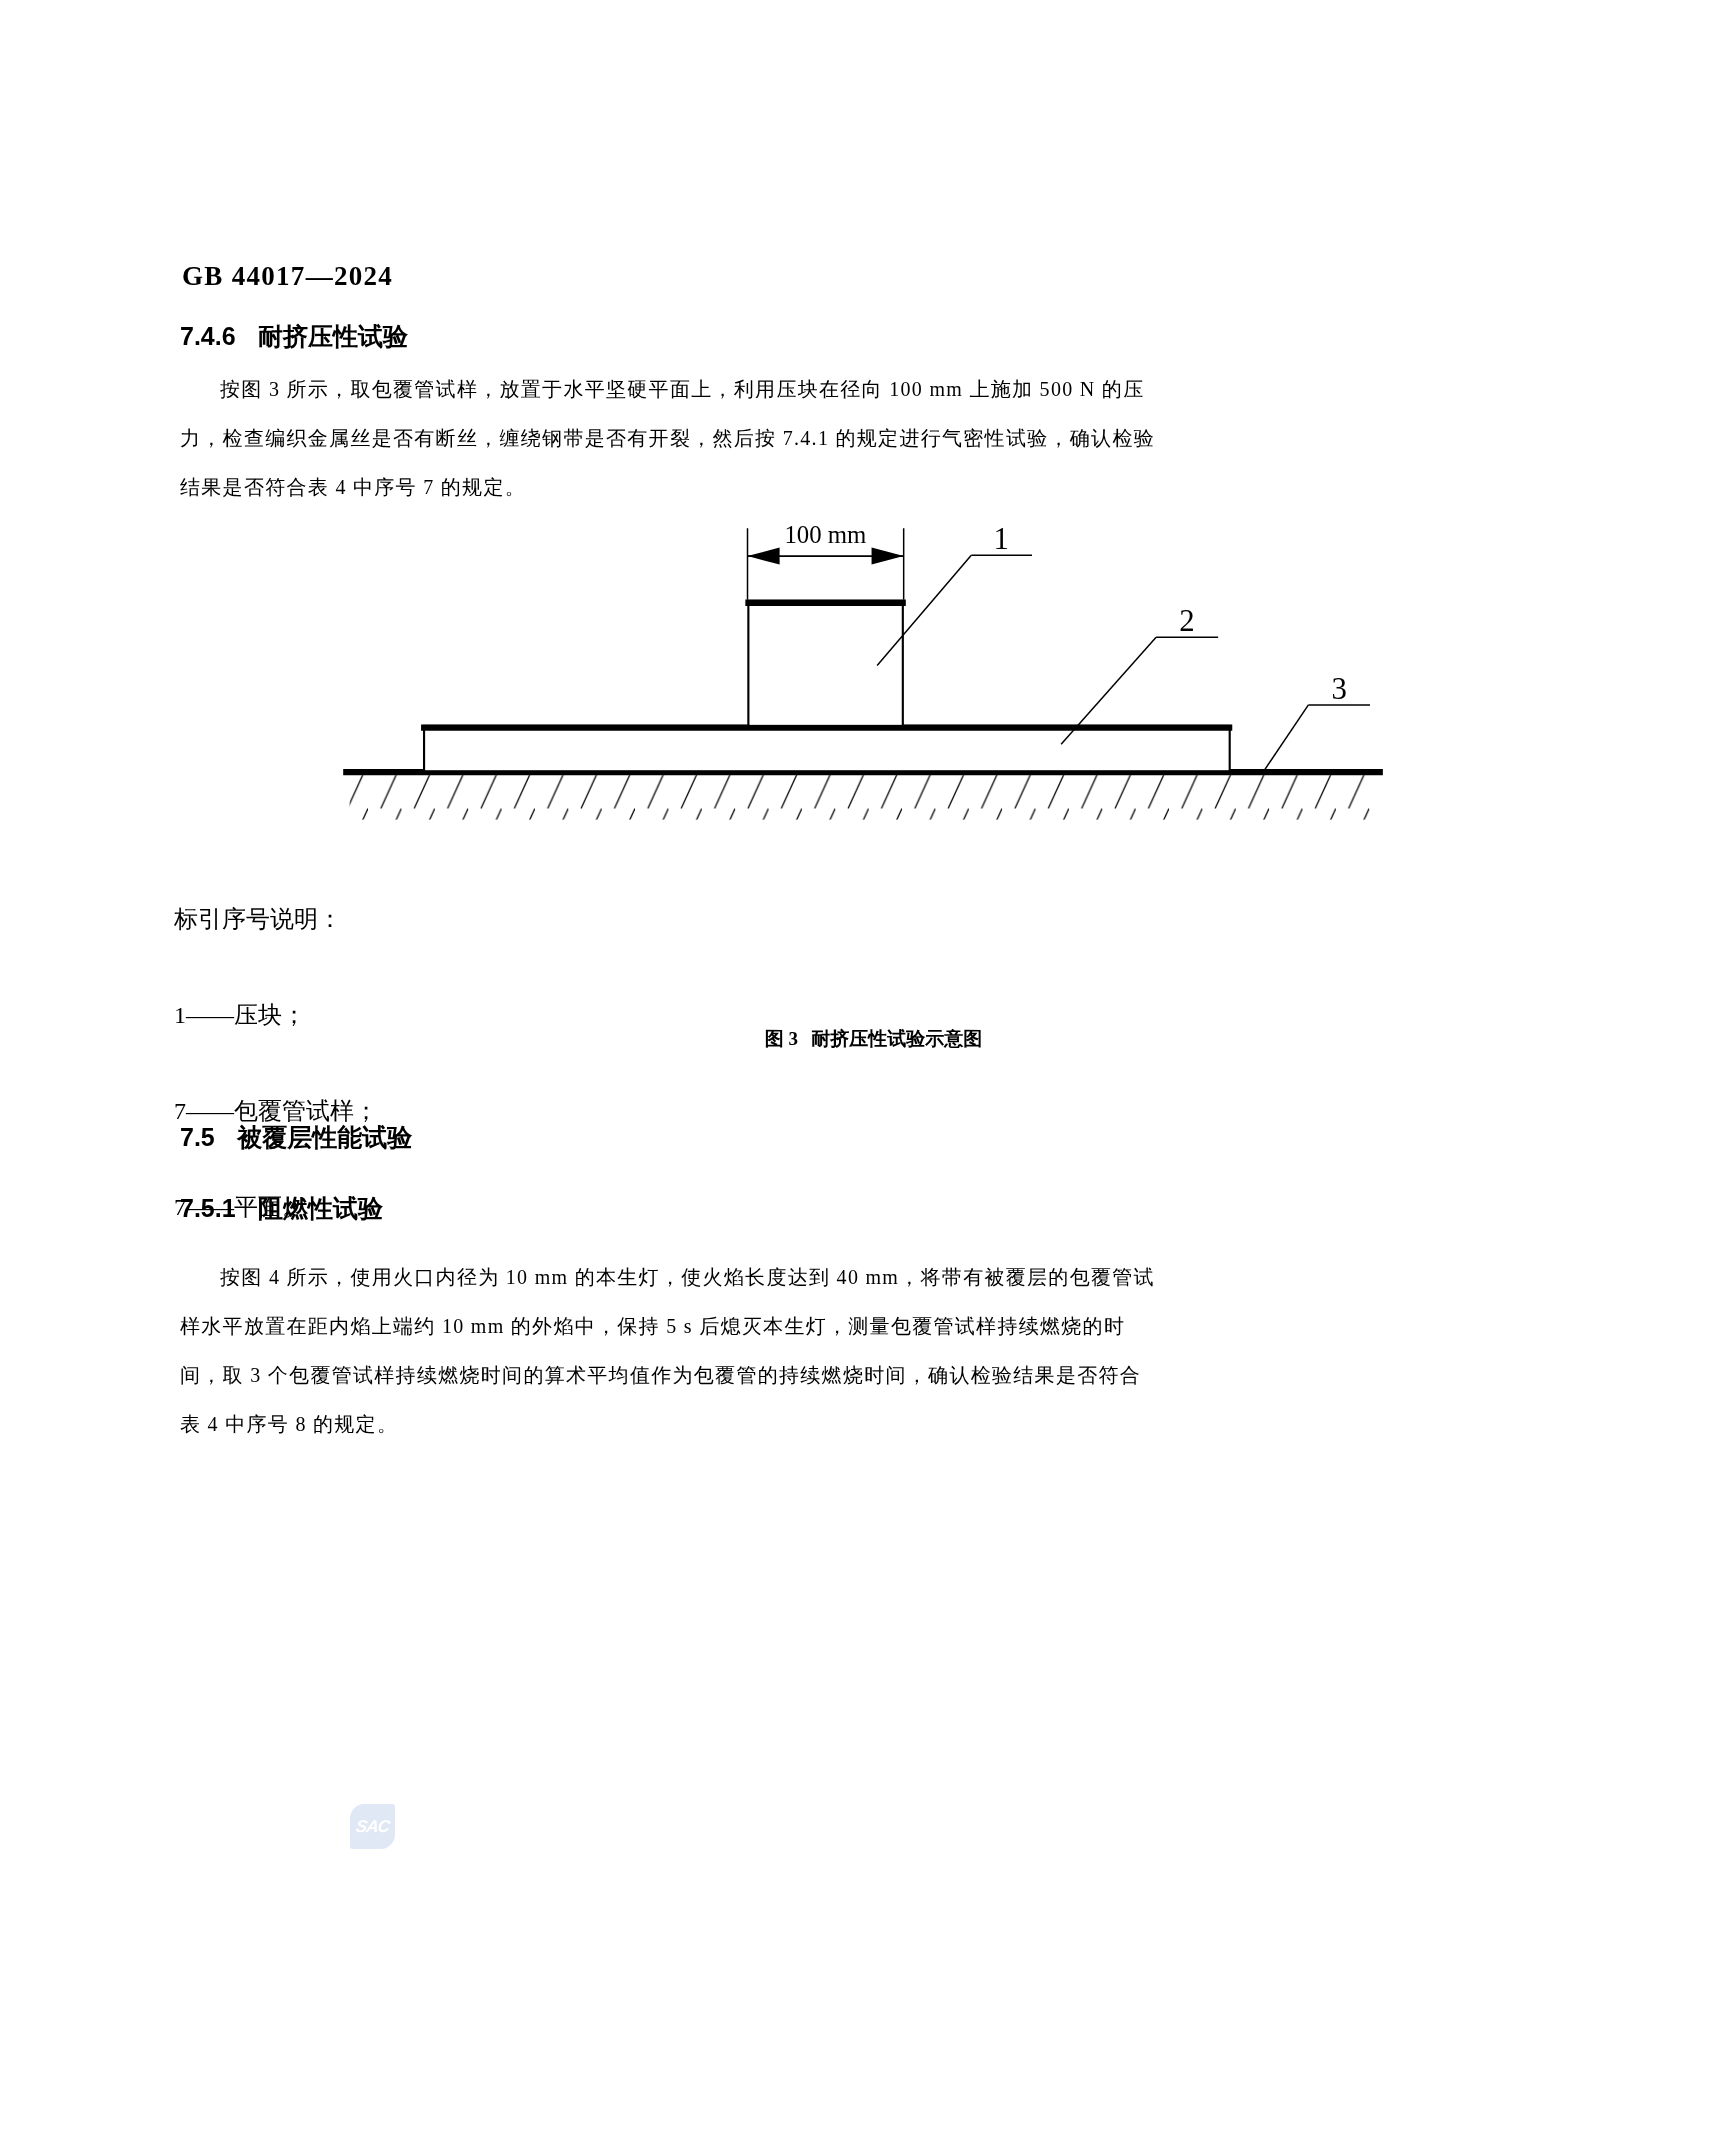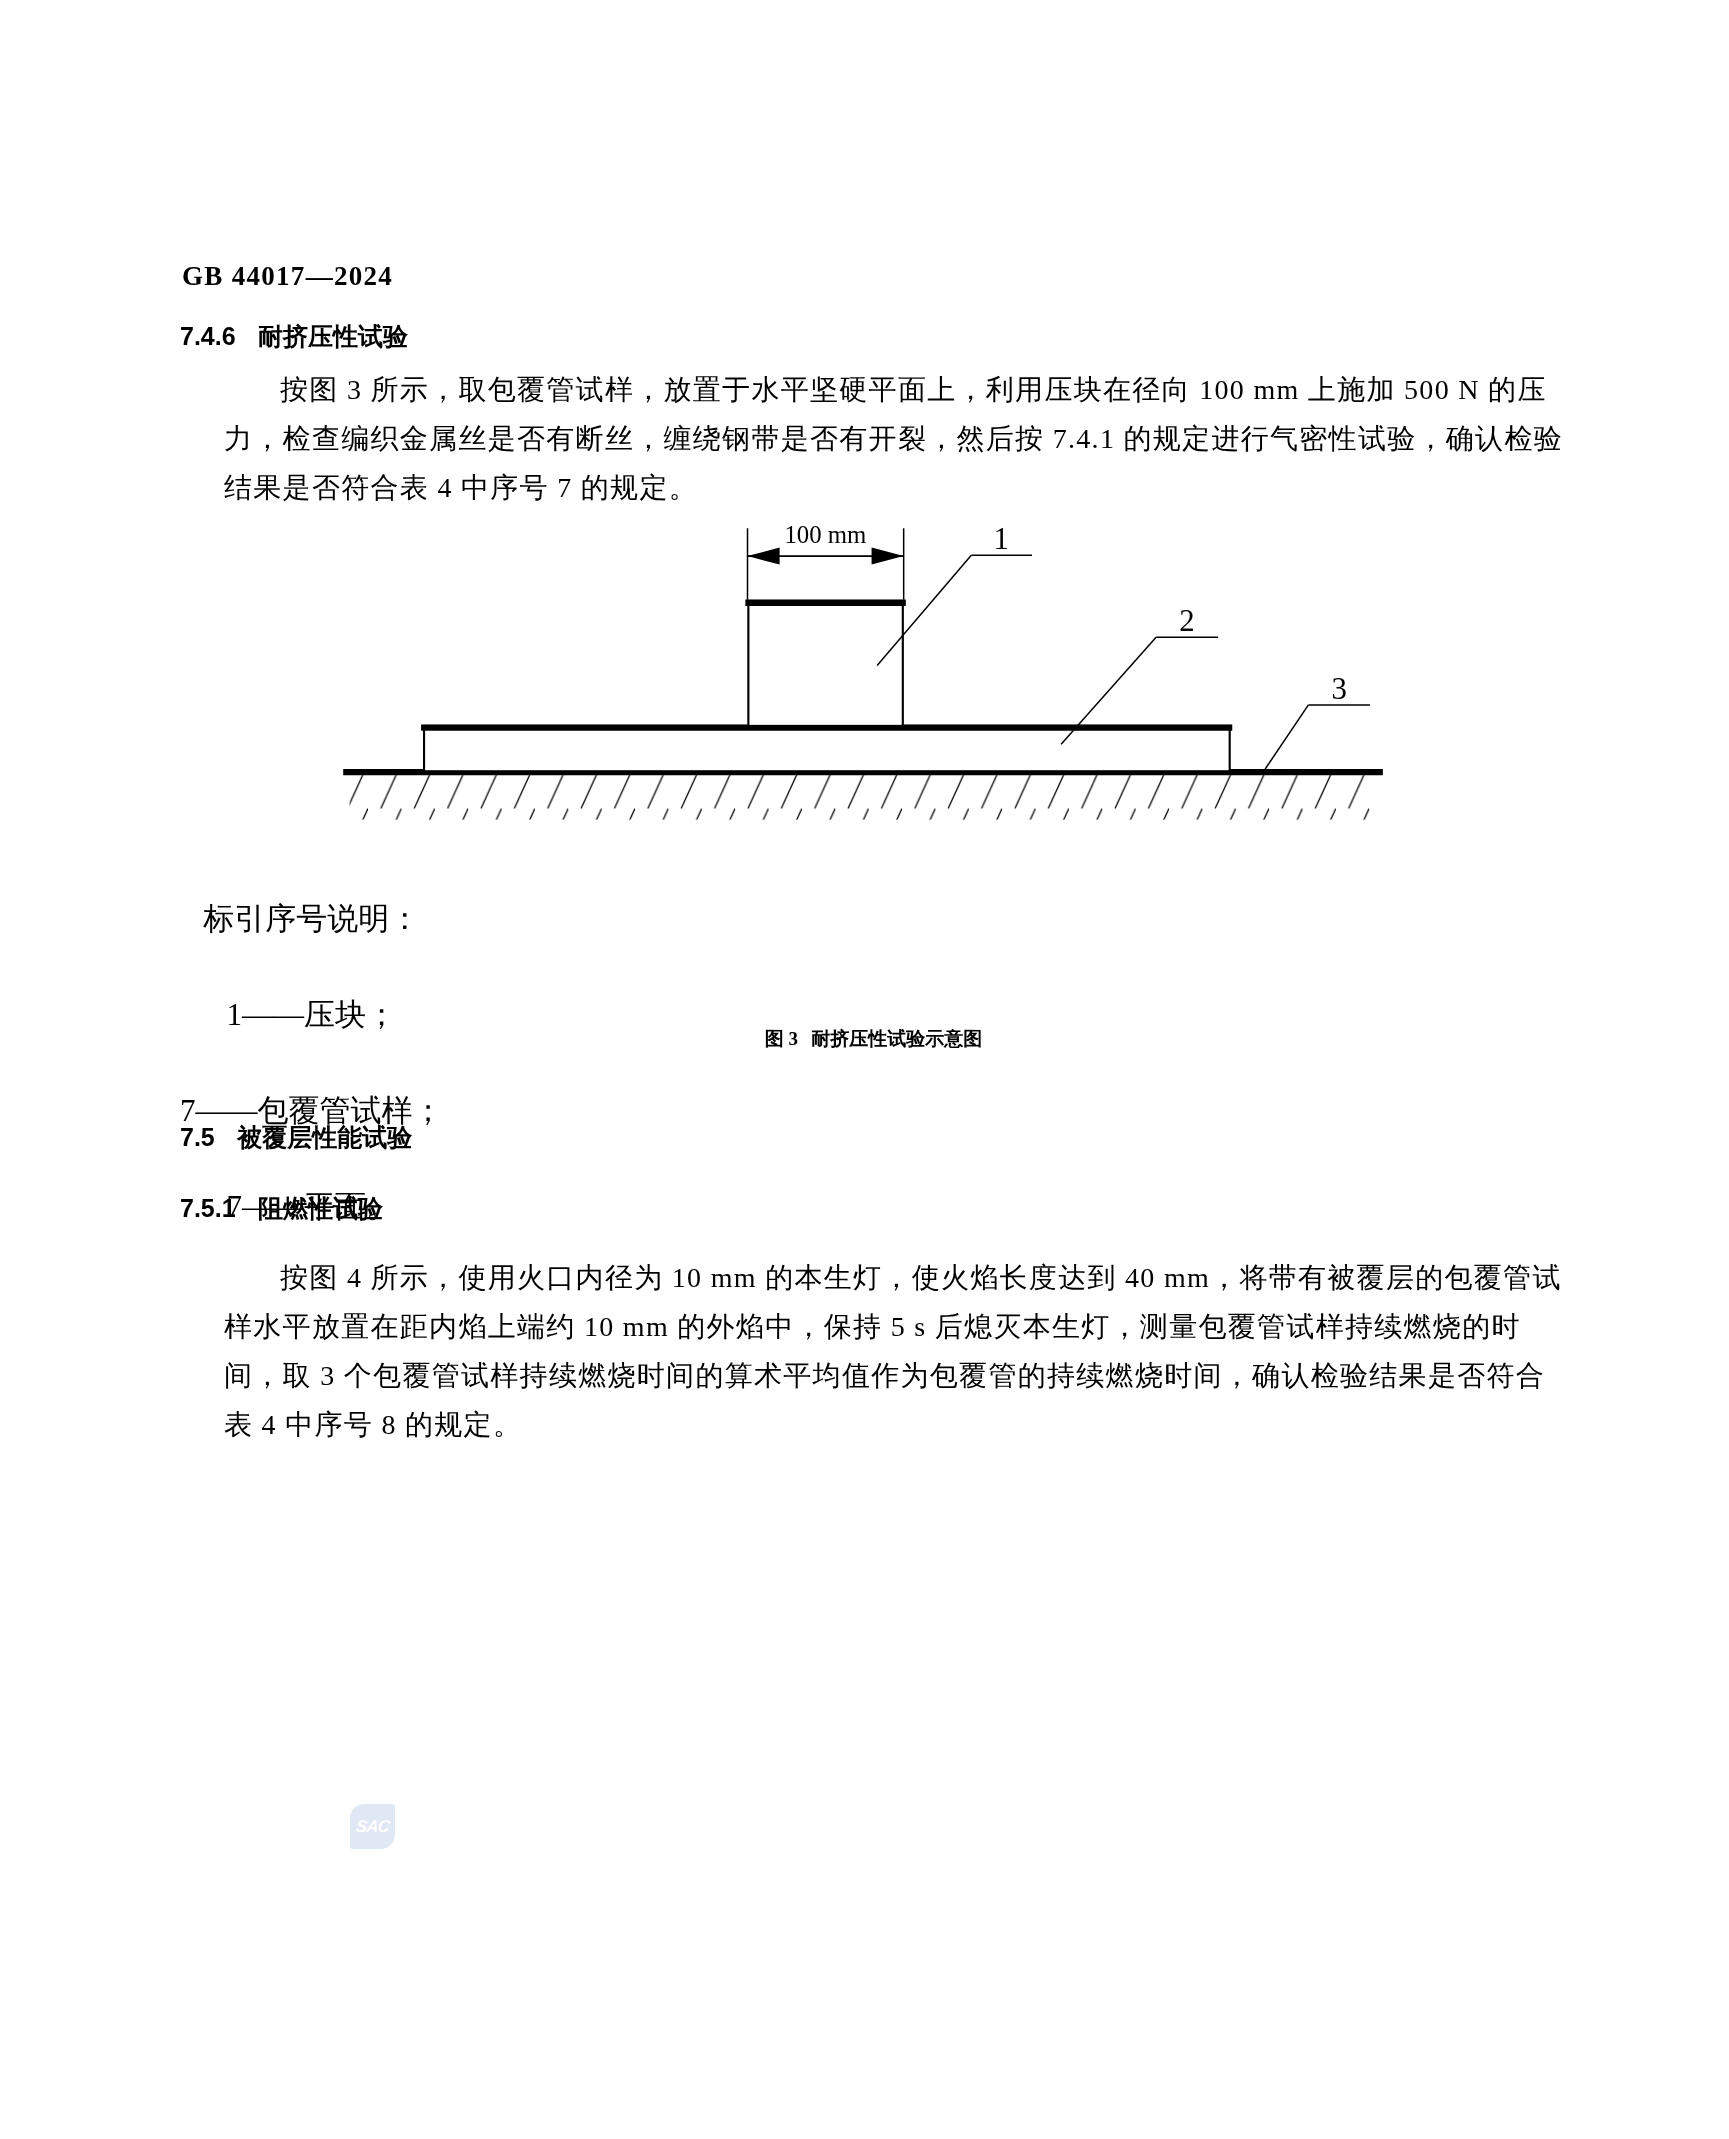--- a/index.html
+++ b/index.html
@@ -25,37 +25,35 @@
     font-weight:700; font-size:25px;
     white-space:nowrap;
   }
   .heading .htitle { margin-left:0.9em; }
   .heading-746 { left:180px; top:320px; }
   .heading-75  { left:180px; top:1121px; }
   .heading-751 { left:180px; top:1192px; }
 
   .para {
     left:180px; width:1387px;
-    font-size:28px; line-height:49px;
+    font-size:20px; line-height:49px;
     letter-spacing:1.3px;
     text-align:left;
     white-space:pre-line;
     text-indent:2em;
-    margin-left:44px;
   }
   .p1 { top:365px; }
   .p2 { top:1253px; }
 
   .figure-svg { left:300px; top:509px; }
 
   .legend {
-    left:180px; top:847px;
-    font-size:31px; line-height:48px;
+    left:174px; top:847px;
+    font-size:24px; line-height:48px;
     white-space:pre-line;
-    text-align:center;
   }
   .legend-title { display:block; }
   .legend-item  { display:block; }
 
   .caption {
     left:180px; top:1026px; width:1387px;
     text-align:center;
     font-family:Liberation Serif, serif;
     font-weight:700; font-size:19px;
   }

